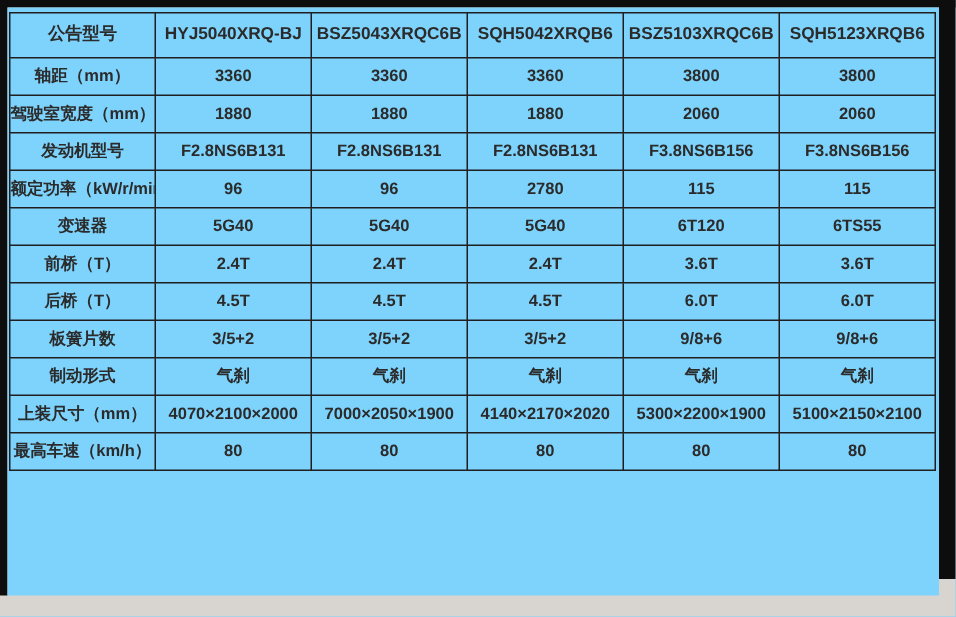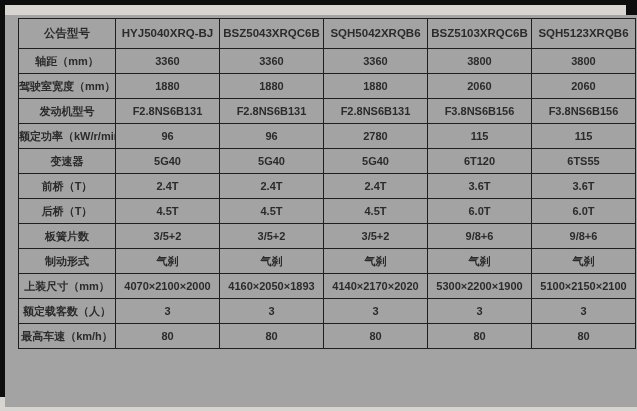--- a/index.html
+++ b/index.html
@@ -6,23 +6,22 @@
   body{
     width:637px;height:411px;position:relative;overflow:hidden;
     background:#d8d5d0;
     font-family:"Liberation Sans","DejaVu Sans",sans-serif;
   }
   .scan-bar{position:absolute;background:#0d0d0d;}
   #scan-top{left:0;top:0;width:637px;height:5px;}
   #scan-left{left:0;top:0;width:5px;height:397px;}
   #scan-right{right:0;top:0;width:11px;height:386px;}
   .paper{
-    position:absolute;left:5px;top:15px;width:621px;height:392px;
-    background:#a3a3a3;
-    padding-left:12px;
+    position:absolute;left:5px;top:5px;width:621px;height:392px;
+    background:#7dd3fc;
   }
   table{
     border-collapse:collapse;table-layout:fixed;
     width:618px;margin:3px 0 0 1px;
   }
   col.c-label{width:97px;}
   col.c-val{width:104px;}
   th,td{
     border:1.5px solid #1f1f1f;
     text-align:center;vertical-align:middle;
@@ -130,32 +129,24 @@
           <th>制动形式</th>
           <td>气刹</td>
           <td>气刹</td>
           <td>气刹</td>
           <td>气刹</td>
           <td>气刹</td>
         </tr>
         <tr class="data-row">
           <th>上装尺寸（mm）</th>
           <td>4070×2100×2000</td>
-          <td>4160×2050×1893</td>
+          <td>7000×2050×1900</td>
           <td>4140×2170×2020</td>
           <td>5300×2200×1900</td>
           <td>5100×2150×2100</td>
-        </tr>
-        <tr class="data-row">
-          <th>额定载客数（人）</th>
-          <td>3</td>
-          <td>3</td>
-          <td>3</td>
-          <td>3</td>
-          <td>3</td>
         </tr>
         <tr class="data-row">
           <th>最高车速（km/h）</th>
           <td>80</td>
           <td>80</td>
           <td>80</td>
           <td>80</td>
           <td>80</td>
         </tr>
       </tbody>

